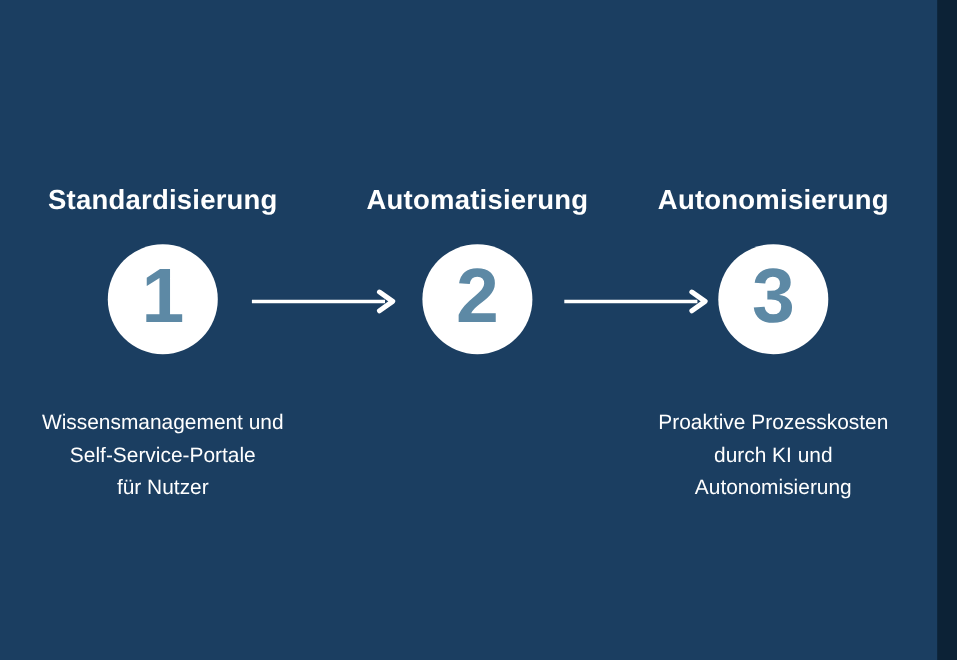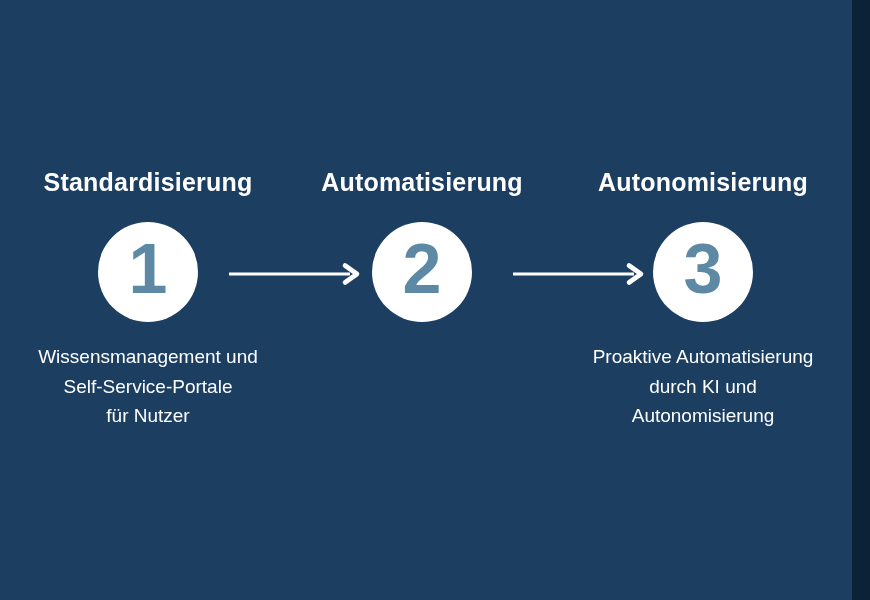--- a/index.html
+++ b/index.html
@@ -21,21 +21,21 @@
     background: var(--bg);
     overflow: hidden;
   }
   .step {
     position: absolute;
     top: 166px;
     width: 290px;
     text-align: center;
   }
   .step-1 { left: 3px; }
-  .step-2 { left: 277px; }
+  .step-2 { left: 289px; }
   .step-3 { left: 558px; }
   .step-title {
     font-size: 25px;
     line-height: 32px;
     font-weight: 700;
     color: var(--text);
     letter-spacing: 0.2px;
   }
   .circle {
     width: 100px;
@@ -48,21 +48,21 @@
     justify-content: center;
   }
   .circle-number {
     font-size: 70px;
     font-weight: 700;
     color: var(--number);
     line-height: 1;
     padding-bottom: 6px;
   }
   .step-desc {
-    margin-top: 20px;
+    margin-top: 48px;
     font-size: 19px;
     line-height: 29.5px;
     color: var(--text);
     white-space: pre-line;
   }
   .arrow {
     position: absolute;
     top: 262px;
     width: 134px;
     height: 24px;
@@ -101,18 +101,18 @@
   <svg class="arrow arrow-2" viewBox="0 0 134 24" xmlns="http://www.w3.org/2000/svg" aria-hidden="true">
     <line x1="2" y1="12" x2="123" y2="12" stroke="currentColor" stroke-width="3.2"></line>
     <polyline points="118,3.5 130,12 118,20.5" fill="none" stroke="currentColor" stroke-width="4.6" stroke-linecap="round" stroke-linejoin="round"></polyline>
   </svg>
 
   <div class="step step-3">
     <div class="step-title">Autonomisierung</div>
     <div class="circle">
       <span class="circle-number">3</span>
     </div>
-    <div class="step-desc">Proaktive Automatisierung
+    <div class="step-desc">Proaktive Prozesskosten
 durch KI und
 Autonomisierung</div>
   </div>
 
 </div>
 
 </body></html>

